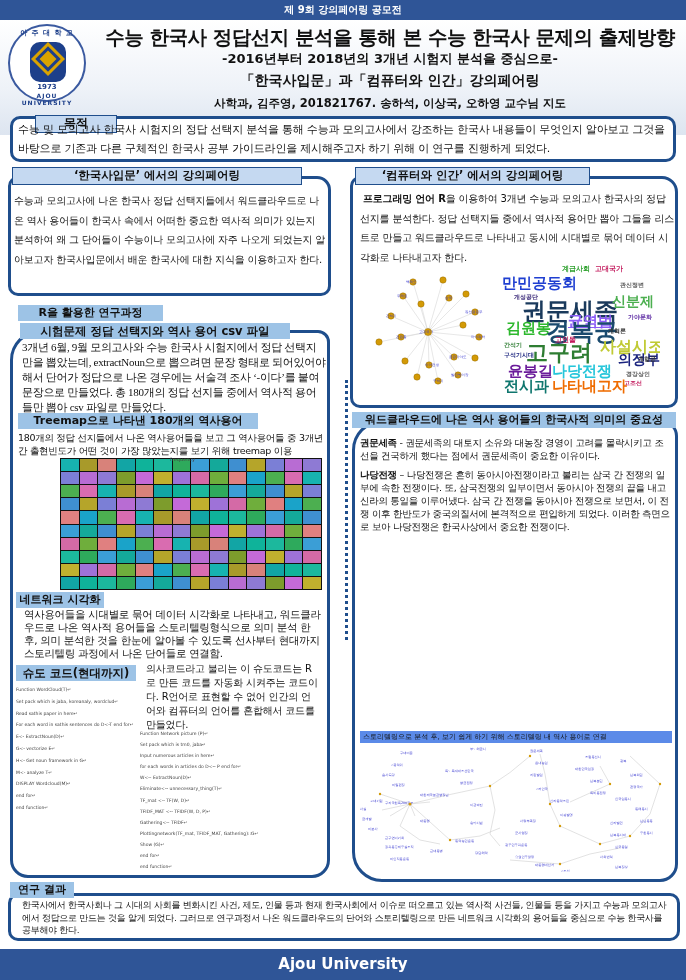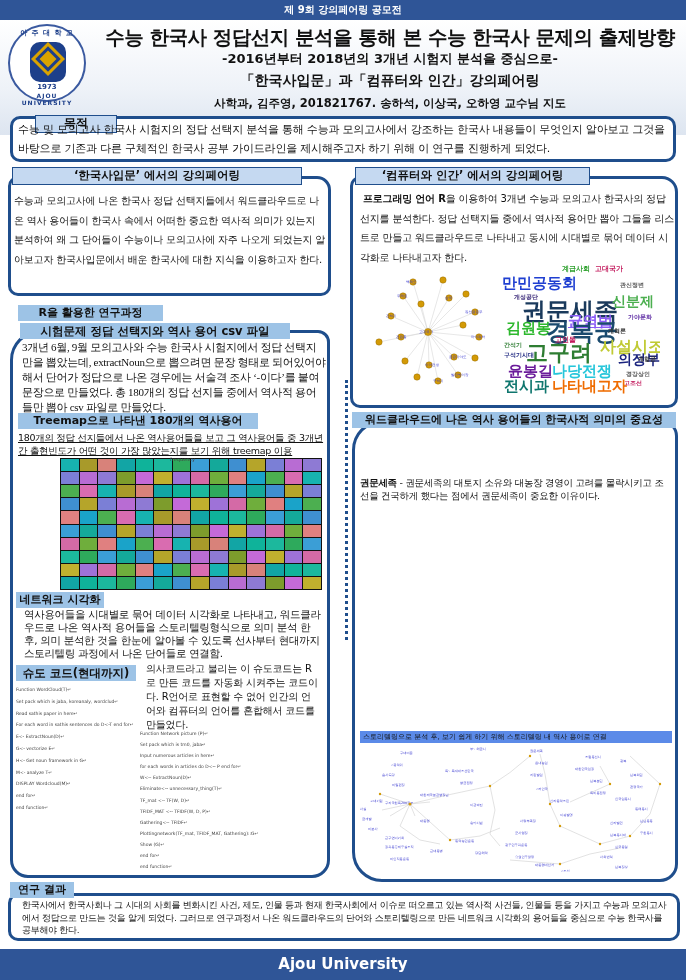--- a/index.html
+++ b/index.html
@@ -36,40 +36,40 @@
 
   .network1 { left: 353px; top: 264px; width: 142px; height: 132px; z-index: 3; }
   .wordcloud { left: 500px; top: 264px; width: 160px; height: 130px; background: #fff; z-index: 3; overflow: hidden; }
   .wc { position: absolute; font-weight: bold; white-space: nowrap; line-height: 1; }
 
   .r-label { left: 18px; top: 305px; width: 145px; height: 16px; font-size: 11px; line-height: 16px; z-index: 2; }
   .csv-label { left: 20px; top: 323px; width: 270px; height: 16px; font-size: 11.5px; line-height: 16px; z-index: 2; }
   .process-box { left: 10px; top: 330px; width: 320px; height: 548px; border-radius: 30px 12px 18px 18px; }
   .csv-text { left: 22px; top: 340px; width: 305px; font-size: 11px; line-height: 15px; letter-spacing: -0.3px; z-index: 3; font-family: Liberation Serif, serif; }
   .treemap-label { left: 18px; top: 413px; width: 240px; height: 16px; font-size: 11px; line-height: 16px; z-index: 3; }
-  .treemap-text { left: 18px; top: 432px; width: 308px; font-size: 9.5px; line-height: 12.5px; letter-spacing: -0.3px; z-index: 3; text-decoration: underline; }
+  .treemap-text { left: 18px; top: 432px; width: 308px; font-size: 9.5px; line-height: 12.5px; letter-spacing: -0.3px; z-index: 3; }
   .treemap { left: 60px; top: 458px; width: 262px; height: 132px; z-index: 3; background: #111; display: grid; grid-template-columns: repeat(14, 1fr); grid-auto-rows: 1fr; gap: 1px; padding: 1px; }
   .treemap-title { left: 170px; top: 456px; font-size: 5px; color: #444; z-index: 4; }
   .tm { width: 100%; height: 100%; }
   .net-label { left: 16px; top: 592px; width: 88px; height: 16px; font-size: 11px; line-height: 16px; z-index: 3; }
   .net-text { left: 24px; top: 608px; width: 300px; font-size: 10.5px; line-height: 13px; letter-spacing: -0.3px; z-index: 3; }
   .pseudo-label { left: 16px; top: 665px; width: 120px; height: 16px; font-size: 11.5px; line-height: 16px; z-index: 3; }
   .pseudo-desc { left: 146px; top: 662px; width: 172px; font-size: 10px; line-height: 14px; letter-spacing: -0.2px; z-index: 3; }
   .code-col { font-size: 4.5px; color: #444; z-index: 3; }
   .code-col div { margin-bottom: 6.8px; white-space: nowrap; }
   .code-left { left: 16px; top: 687px; width: 120px; }
   .code-right { left: 140px; top: 731px; width: 180px; }
   .code-right div { margin-bottom: 6.1px; }
 
   .dots { left: 345px; top: 380px; width: 5px; height: 260px; border-left: 3px dotted #1f4e8c; }
 
   .wc-label { left: 352px; top: 412px; width: 324px; height: 16px; font-size: 11px; line-height: 16px; z-index: 3; }
   .wc-box { left: 352px; top: 420px; width: 326px; height: 462px; border-radius: 30px 16px 18px 30px; }
   .term-block { left: 360px; top: 436px; width: 312px; font-size: 9.5px; line-height: 13px; letter-spacing: -0.3px; z-index: 3; }
-  .term-block p { margin-bottom: 6px; margin-top: 40px; }
+  .term-block p { margin-bottom: 6px; }
   .term-block b { font-weight: bold; }
   .story-bar { left: 360px; top: 731px; width: 312px; height: 12px; background: #5b8ae8; color: #111; font-size: 7px; line-height: 12px; padding-left: 3px; z-index: 3; }
   .network2 { left: 360px; top: 744px; width: 312px; height: 128px; z-index: 3; }
 
   .result-label { left: 10px; top: 882px; width: 64px; height: 16px; font-size: 11px; line-height: 16px; z-index: 2; }
   .result-box { left: 8px; top: 893px; width: 672px; height: 48px; }
   .result-text { left: 22px; top: 899px; width: 648px; font-size: 9px; line-height: 12.5px; letter-spacing: -0.3px; z-index: 3; }
 
   .footer { left: 0; top: 949px; width: 686px; height: 31px; background: #2f5597; color: #fff; font-size: 15px; font-weight: bold; text-align: center; line-height: 31px; }
 </style>
@@ -377,20 +377,21 @@
     <div>  end for↵</div>
     <div>end function↵</div>
   </div>
 
 <div class="abs dots"></div>
 
 <div class="abs box wc-box"></div>
 <div class="abs label-plain wc-label">워드클라우드에 나온 역사 용어들의 한국사적 의미의 중요성</div>
 <div class="abs term-block" id="terms">
     <p><b>권문세족</b><span> - 권문세족의 대토지 소유와 대농장 경영이 고려를 몰락시키고 조선을 건국하게 했다는 점에서 권문세족이 중요한 이유이다.</span></p>
+    <p><b>나당전쟁</b><span> – 나당전쟁은 흔히 동아시아전쟁이라고 불리는 삼국 간 전쟁의 일부에 속한 전쟁이다. 또, 삼국전쟁의 일부이면서 동아시아 전쟁의 끝을 내고 신라의 통일을 이루어냈다. 삼국 간 전쟁을 동아시아 전쟁으로 보면서, 이 전쟁 이후 한반도가 중국의질서에 본격적으로 편입하게 되었다. 이러한 측면으로 보아 나당전쟁은 한국사상에서 중요한 전쟁이다.</span></p>
   </div>
 <div class="abs story-bar">스토리텔링으로 분석 후, 보기 쉽게 하기 위해 스토리텔링 내 역사 용어로 연결</div>
 
 <svg class="abs network2" viewBox="0 0 312 128">
   <g stroke="#cfcfcf" stroke-width="0.6" fill="none">
     <path d="M50 60 L20 50 M50 60 L22 66 M50 60 L30 72 M50 60 L55 72 M50 60 L70 58 M50 60 L40 82"></path>
     <path d="M50 60 Q90 50 130 42 Q150 30 170 12"></path>
     <path d="M50 60 Q70 78 90 96 L120 92 L140 84"></path>
     <path d="M40 82 L60 96 L80 100"></path>
     <path d="M130 42 L135 66 L130 90 L140 102"></path>

